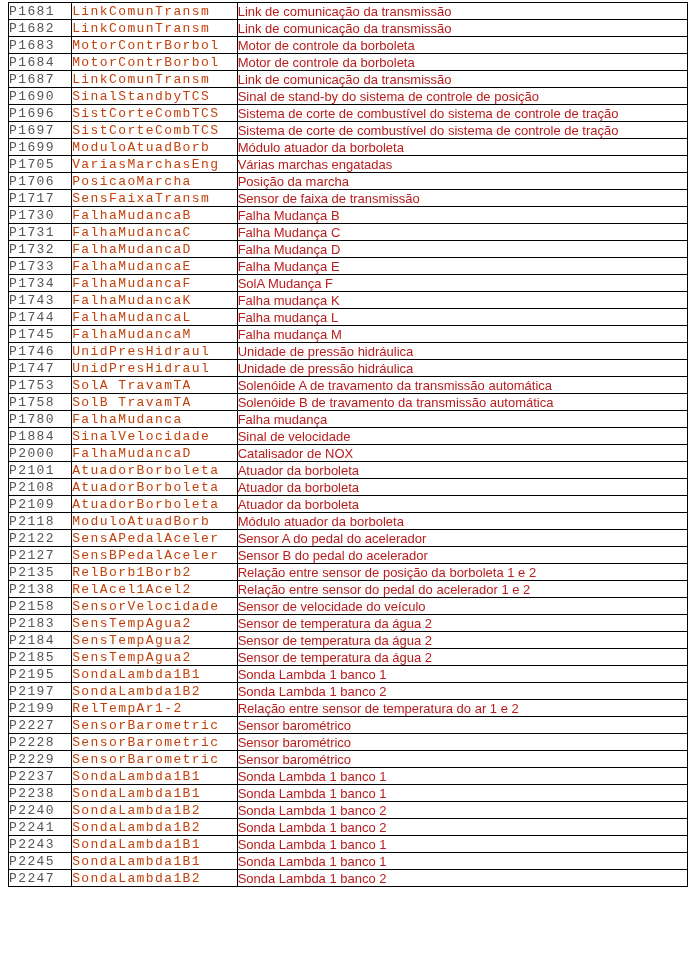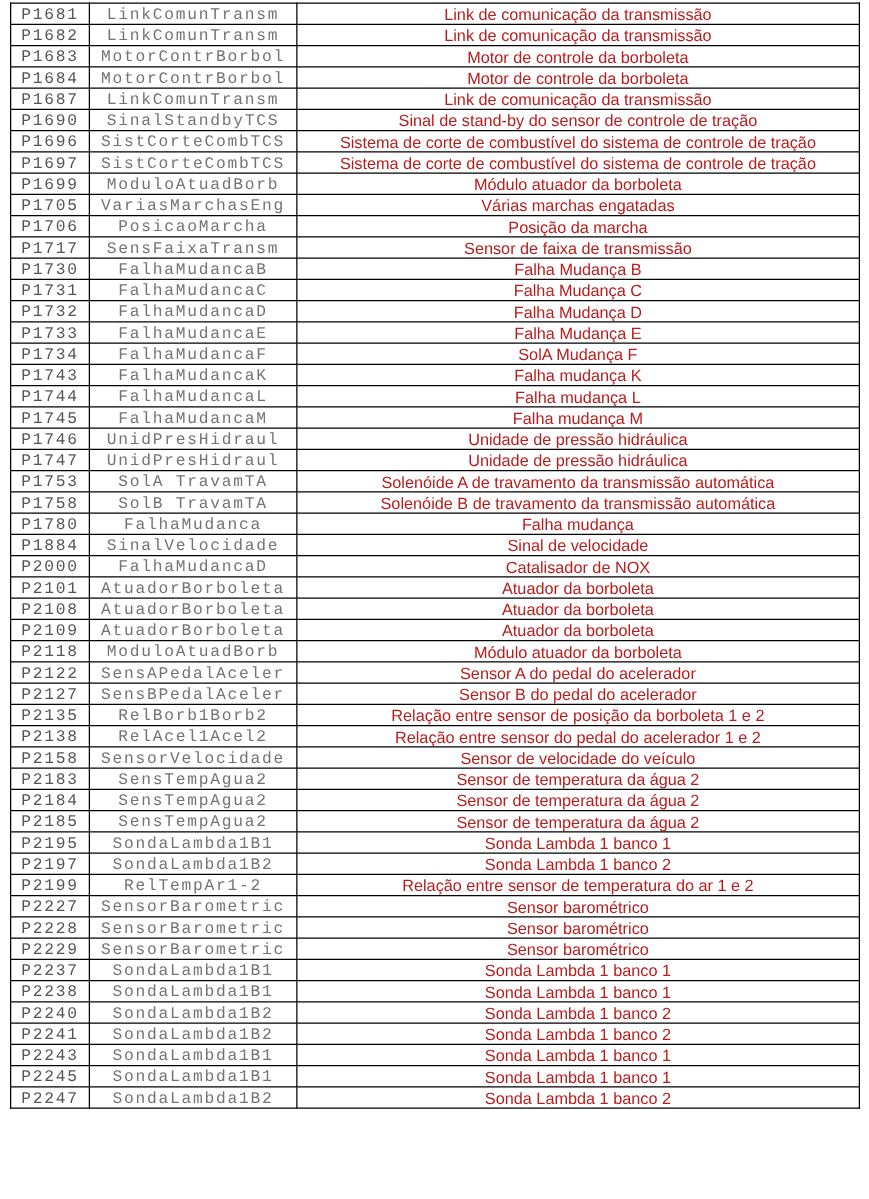--- a/index.html
+++ b/index.html
@@ -17,21 +17,20 @@
     height: 959px;
     background: #ffffff;
   }
   table.dtc {
     position: absolute;
     left: 8px;
     top: 2px;
     width: 680px;
     border-collapse: collapse;
     table-layout: fixed;
-    text-align: center;
   }
   table.dtc td {
     border: 1px solid #000000;
     height: 16px;
     padding: 0;
     vertical-align: middle;
     white-space: nowrap;
     overflow: hidden;
   }
   td.code-cell {
@@ -41,21 +40,21 @@
     font-size: 13px;
     letter-spacing: 1.4px;
     color: #555555;
   }
   td.name-cell {
     width: 164px;
     padding-left: 8px;
     font-family: "Liberation Mono", "DejaVu Sans Mono", monospace;
     font-size: 13px;
     letter-spacing: 1.4px;
-    color: #737373;
+    color: #c2410c;
   }
   td.desc-cell {
     width: 448px;
     padding-left: 5px;
     font-family: "Liberation Sans", sans-serif;
     font-size: 13px;
     color: #b91c1c;
   }
 </style>
 </head>
@@ -91,21 +90,21 @@
 
   <tr>
     <td class="code-cell">P1687</td>
     <td class="name-cell">LinkComunTransm</td>
     <td class="desc-cell">Link de comunicação da transmissão</td>
   </tr>
 
   <tr>
     <td class="code-cell">P1690</td>
     <td class="name-cell">SinalStandbyTCS</td>
-    <td class="desc-cell">Sinal de stand-by do sensor de controle de tração</td>
+    <td class="desc-cell">Sinal de stand-by do sistema de controle de posição</td>
   </tr>
 
   <tr>
     <td class="code-cell">P1696</td>
     <td class="name-cell">SistCorteCombTCS</td>
     <td class="desc-cell">Sistema de corte de combustível do sistema de controle de tração</td>
   </tr>
 
   <tr>
     <td class="code-cell">P1697</td>

